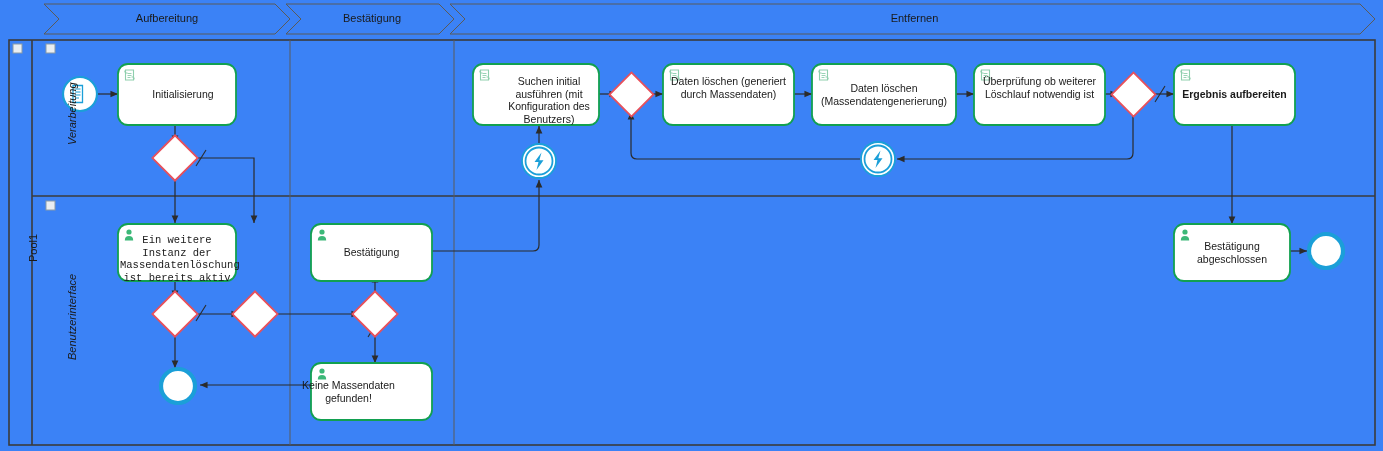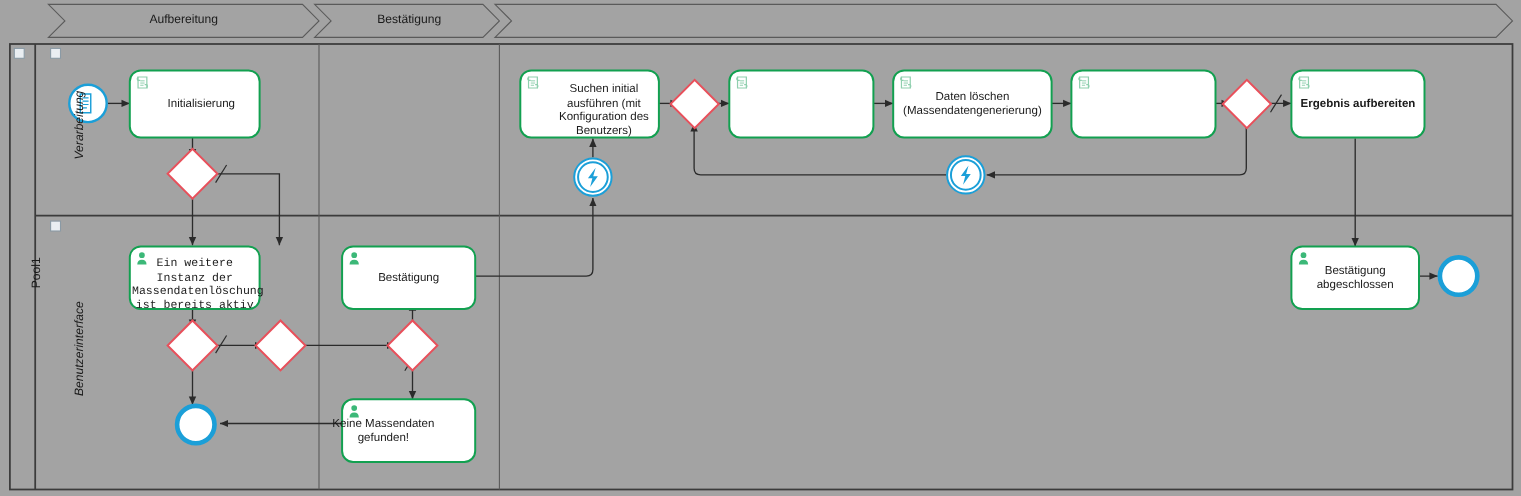--- a/index.html
+++ b/index.html
@@ -1,17 +1,17 @@
 <!DOCTYPE html>
 <html><head>
 <meta charset="utf-8">
 <style>
   html,body{margin:0;padding:0;background:#ffffff;}
   body{font-family:"Liberation Sans",sans-serif;}
-  #canvas{position:relative;width:1383px;height:451px;overflow:hidden;background:#a3a3a3;}
+  #canvas{position:relative;width:1383px;height:451px;overflow:hidden;background:#3b82f6;}
   #bpmn-svg{position:absolute;left:0;top:0;}
   .lbl{position:absolute;font-family:"Liberation Sans",sans-serif;color:#1a1a1a;text-align:center;pointer-events:none;}
   .phase-label{font-size:11px;line-height:13px;}
   .task-label{font-size:10.5px;line-height:12.5px;}
   .vert{transform-origin:0 0;white-space:nowrap;}
   .pool-label{font-size:11px;}
   .lane-label{font-size:11px;font-style:italic;}
 </style>
 </head>
 <body>
@@ -181,28 +181,31 @@
         <path d="M880.5,150.5 L873.5,160 h4 l-2,8 l7,-9.8 h-4.2 z" fill="#1b9fd8" stroke="none"></path>
       </g>
 
       <circle cx="178" cy="386" r="17" fill="#fff" stroke="#1b9fd8" stroke-width="4.2"></circle>
       <circle cx="1326" cy="251" r="17" fill="#fff" stroke="#1b9fd8" stroke-width="4.2"></circle>
     </g>
   </svg>
 
   <div class="lbl phase-label" style="left:44px;top:12px;width:246px;">Aufbereitung</div>
   <div class="lbl phase-label" style="left:290px;top:12px;width:164px;">Bestätigung</div>
+  <div class="lbl phase-label" style="left:454px;top:12px;width:921px;">Entfernen</div>
 
   <div class="lbl pool-label vert" style="left:27px;top:262px;transform:rotate(-90deg);">Pool1</div>
   <div class="lbl lane-label vert" style="left:66px;top:145px;transform:rotate(-90deg);">Verarbeitung</div>
   <div class="lbl lane-label vert" style="left:66px;top:360px;transform:rotate(-90deg);">Benutzerinterface</div>
 
   <div class="lbl task-label" style="left:120px;top:88px;width:126px;">Initialisierung</div>
   <div class="lbl task-label" style="left:459px;top:75px;width:100px;padding-left:40px;">Suchen initial ausführen (mit Konfiguration des Benutzers)</div>
+  <div class="lbl task-label" style="left:665px;top:75px;width:127px;">Daten löschen (generiert durch Massendaten)</div>
   <div class="lbl task-label" style="left:814px;top:82px;width:140px;text-align:center;">Daten löschen (Massendatengenerierung)</div>
+  <div class="lbl task-label" style="left:976px;top:75px;width:127px;">Überprüfung ob weiterer Löschlauf notwendig ist</div>
   <div class="lbl task-label" style="left:1176px;top:88px;width:117px;font-weight:bold;">Ergebnis aufbereiten</div>
 
   <div class="lbl task-label" style="left:120px;top:234px;width:114px;font-family:Liberation Mono, monospace;">Ein weitere Instanz der Massendatenlöschung ist bereits aktiv</div>
   <div class="lbl task-label" style="left:313px;top:246px;width:117px;">Bestätigung</div>
   <div class="lbl task-label" style="left:299px;top:379px;width:99px;">Keine Massendaten gefunden!</div>
   <div class="lbl task-label" style="left:1176px;top:240px;width:112px;">Bestätigung abgeschlossen</div>
 
 </div>
 
 </body></html>

